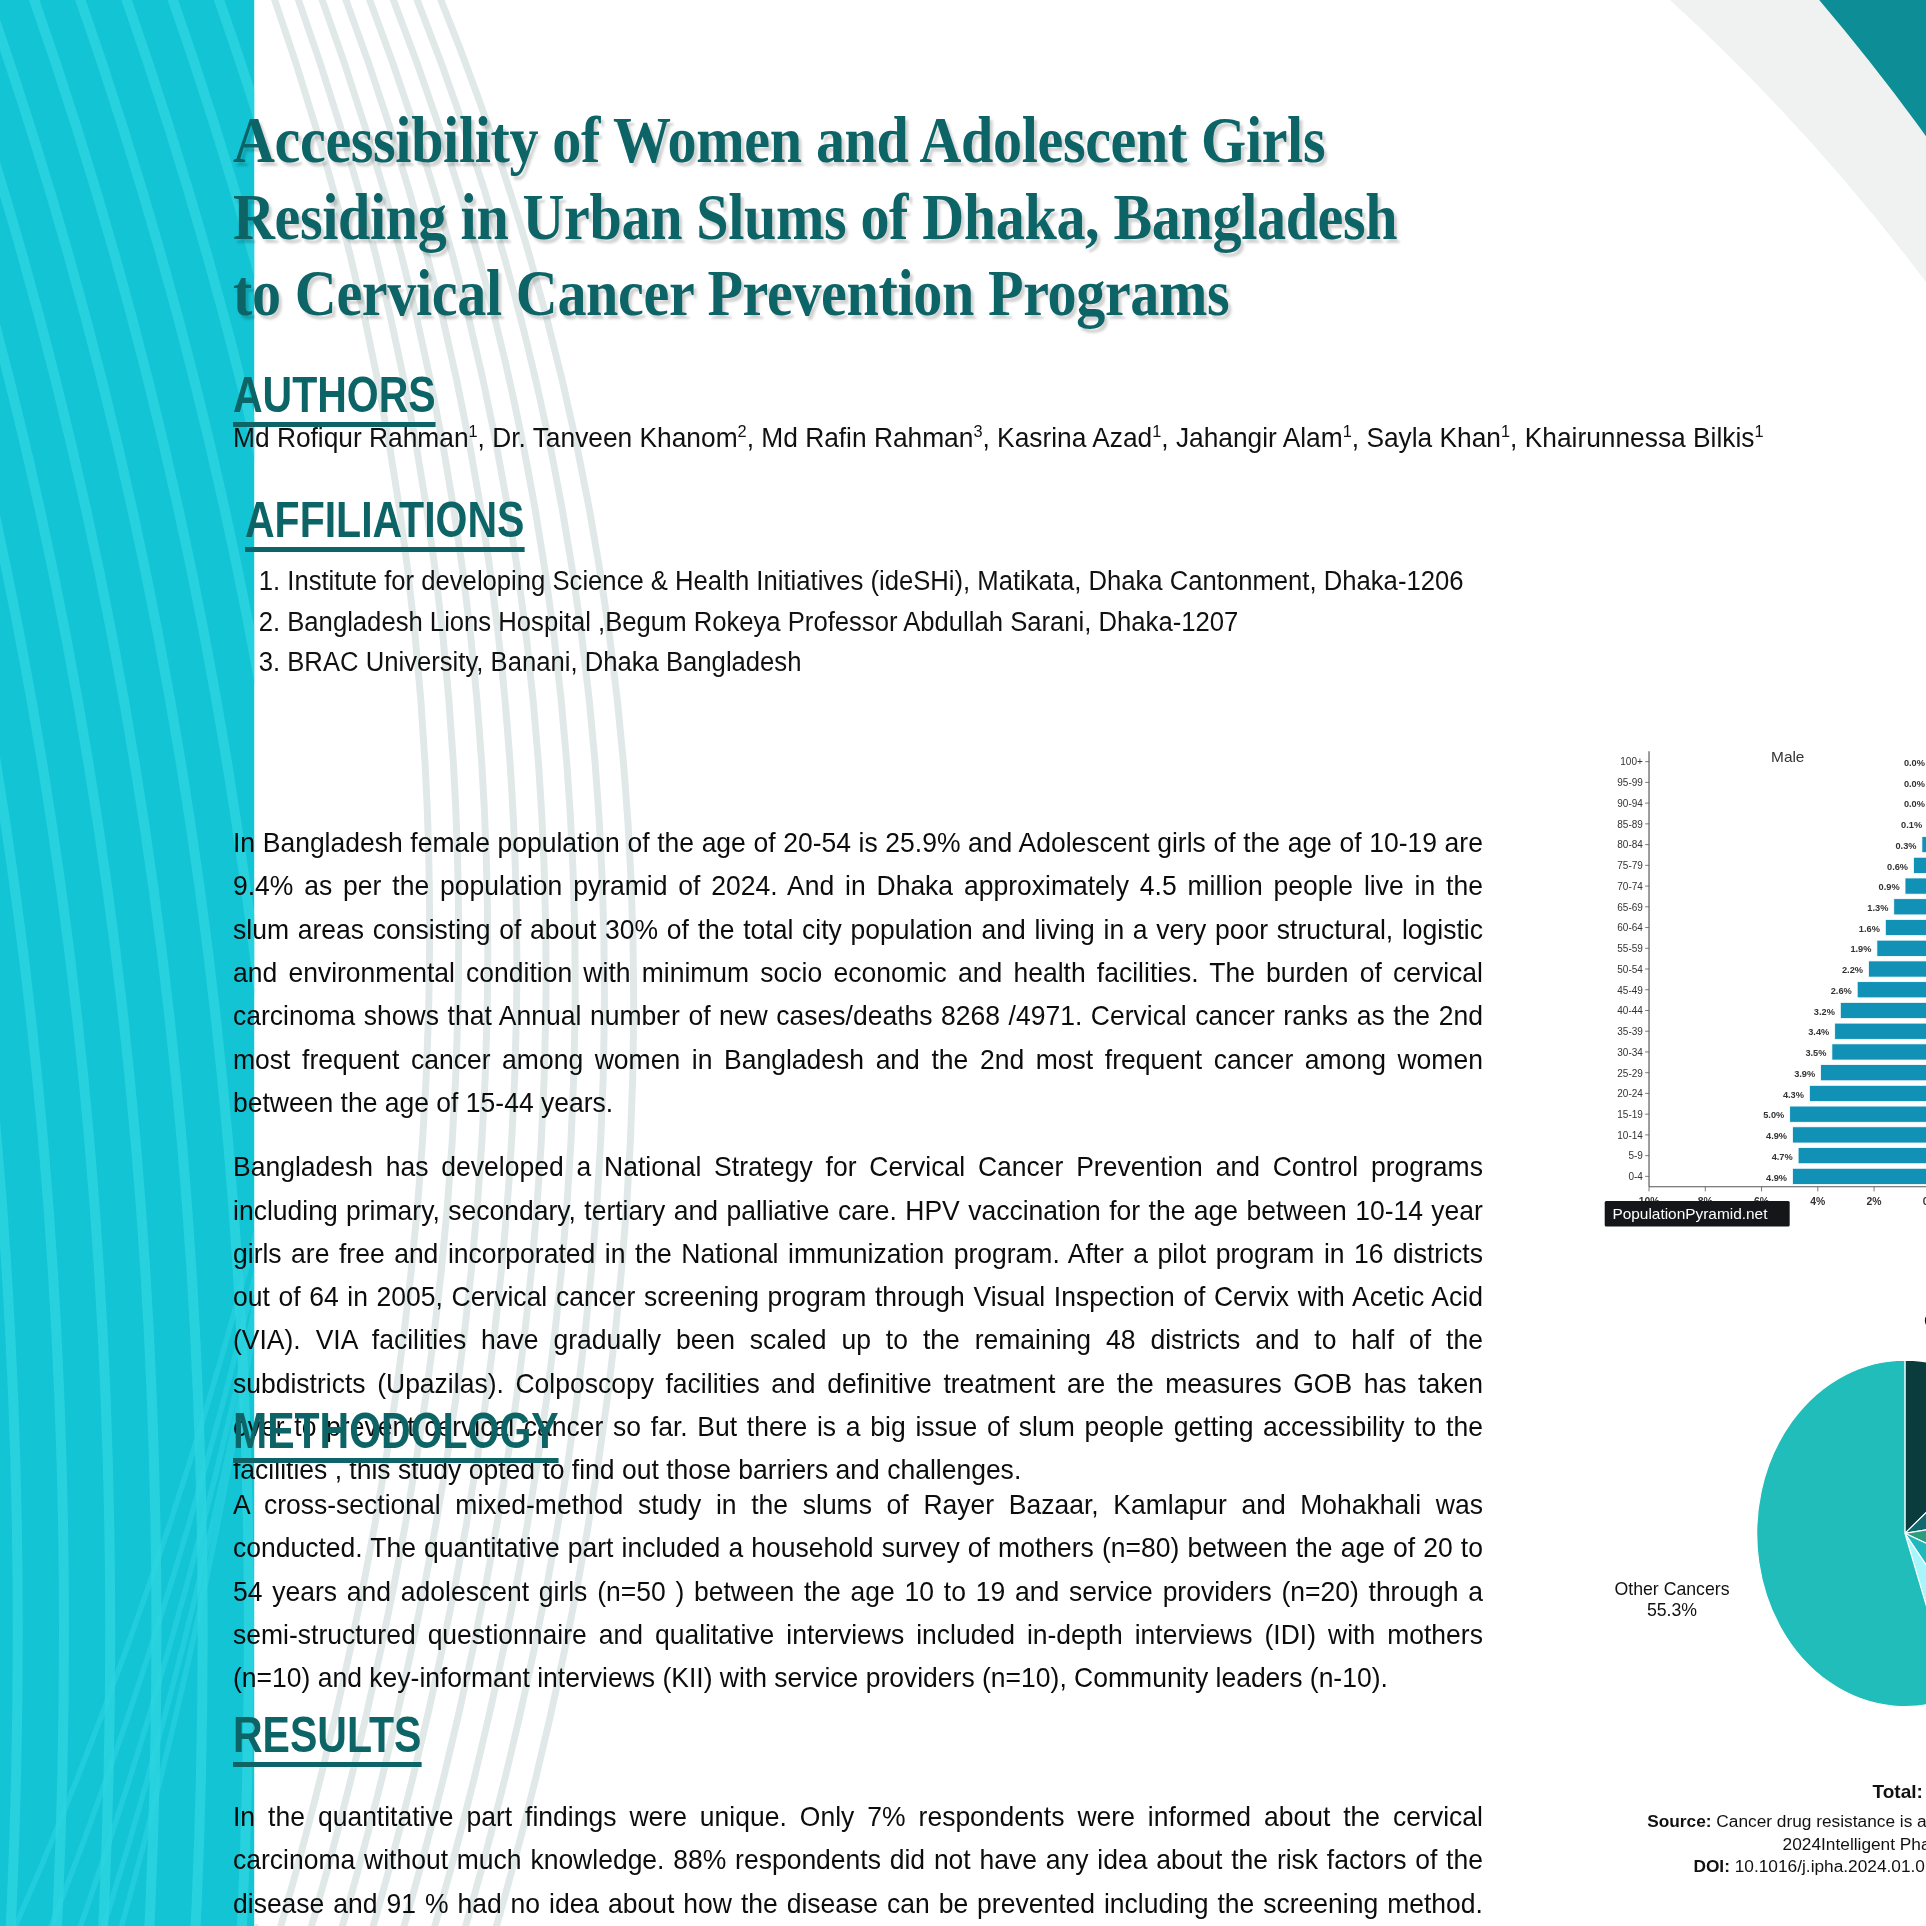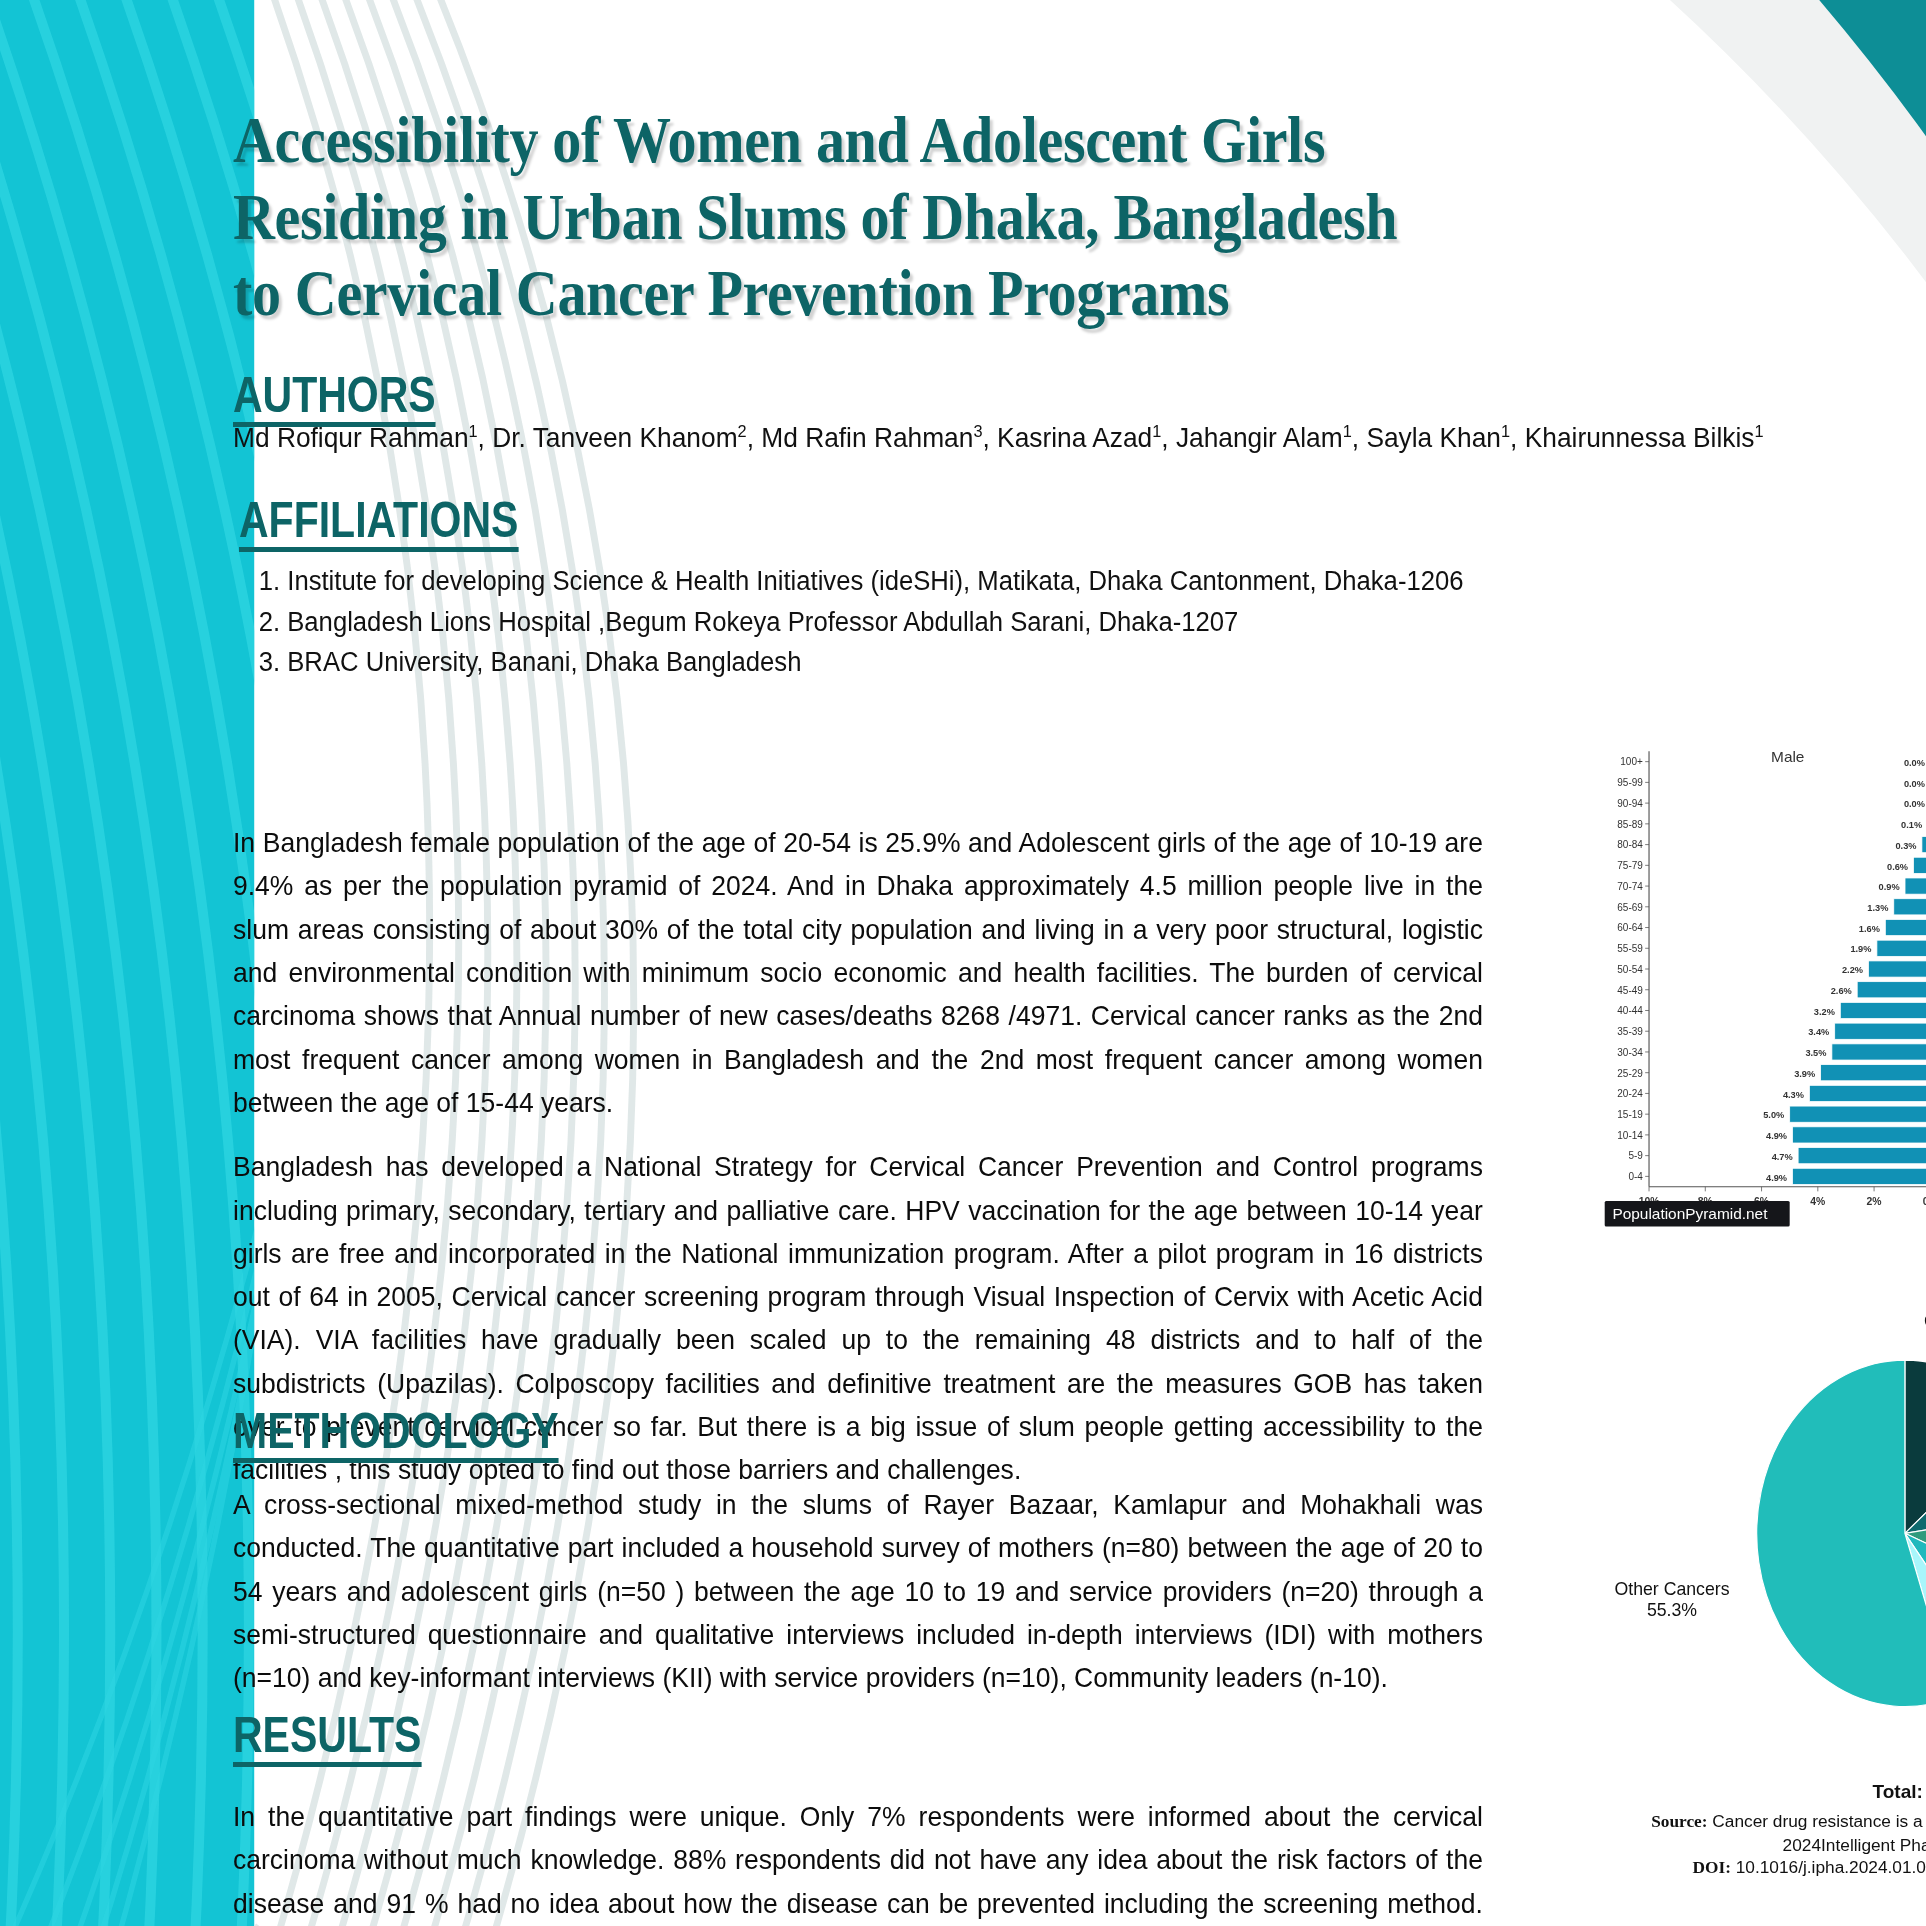--- a/index.html
+++ b/index.html
@@ -69,21 +69,21 @@
 
   
   .fig { position:absolute; background:#fff; }
 
   .pyr-wrap { left:1597px; top:730px; width:632px; height:505px; }
   .pie-wrap { left:1589px; top:1287px; width:678px; height:485px; }
   .src-wrap {
     left:1593px; top:1780px; width:678px;
     font-size:17.3px; line-height:1.3; text-align:center; color:#111;
   }
-  .src-wrap b { font-weight:bold;font-family:Liberation Serif, serif; }
+  .src-wrap b { font-weight:bold; }
 
   .cap-bold { font-weight:bold; }
 </style>
 </head>
 <body>
 
 <svg id="bg" viewBox="0 0 5953 7937" preserveAspectRatio="none">
   <defs>
     <clipPath id="leftBandClip">
         <rect x="0" y="0" width="660" height="7937"></rect>
@@ -170,21 +170,21 @@
   <div class="authors">
     <span><span>Md Rofiqur Rahman</span><sup>1</sup></span>,
     <span><span>Dr. Tanveen Khanom</span><sup>2</sup></span>,
     <span><span>Md Rafin Rahman</span><sup>3</sup></span>,
     <span><span>Kasrina Azad</span><sup>1</sup></span>,
     <span><span>Jahangir Alam</span><sup>1</sup></span>,
     <span><span>Sayla Khan</span><sup>1</sup></span>,
     <span><span>Khairunnessa Bilkis</span><sup>1</sup></span>
   </div>
 
-  <div class="h-wrap" style="left:239px; top:495px;">
+  <div class="h-wrap" style="left:245px; top:495px;">
     <span class="h-sec">AFFILIATIONS</span>
   </div>
   <div class="affil">
     <ol>
       <li>Institute for developing Science &amp; Health Initiatives (ideSHi), Matikata, Dhaka Cantonment, Dhaka-1206</li>
       <li>Bangladesh Lions Hospital ,Begum Rokeya Professor Abdullah  Sarani, Dhaka-1207</li>
       <li>BRAC University, Banani, Dhaka Bangladesh</li>
     </ol>
   </div>
 

